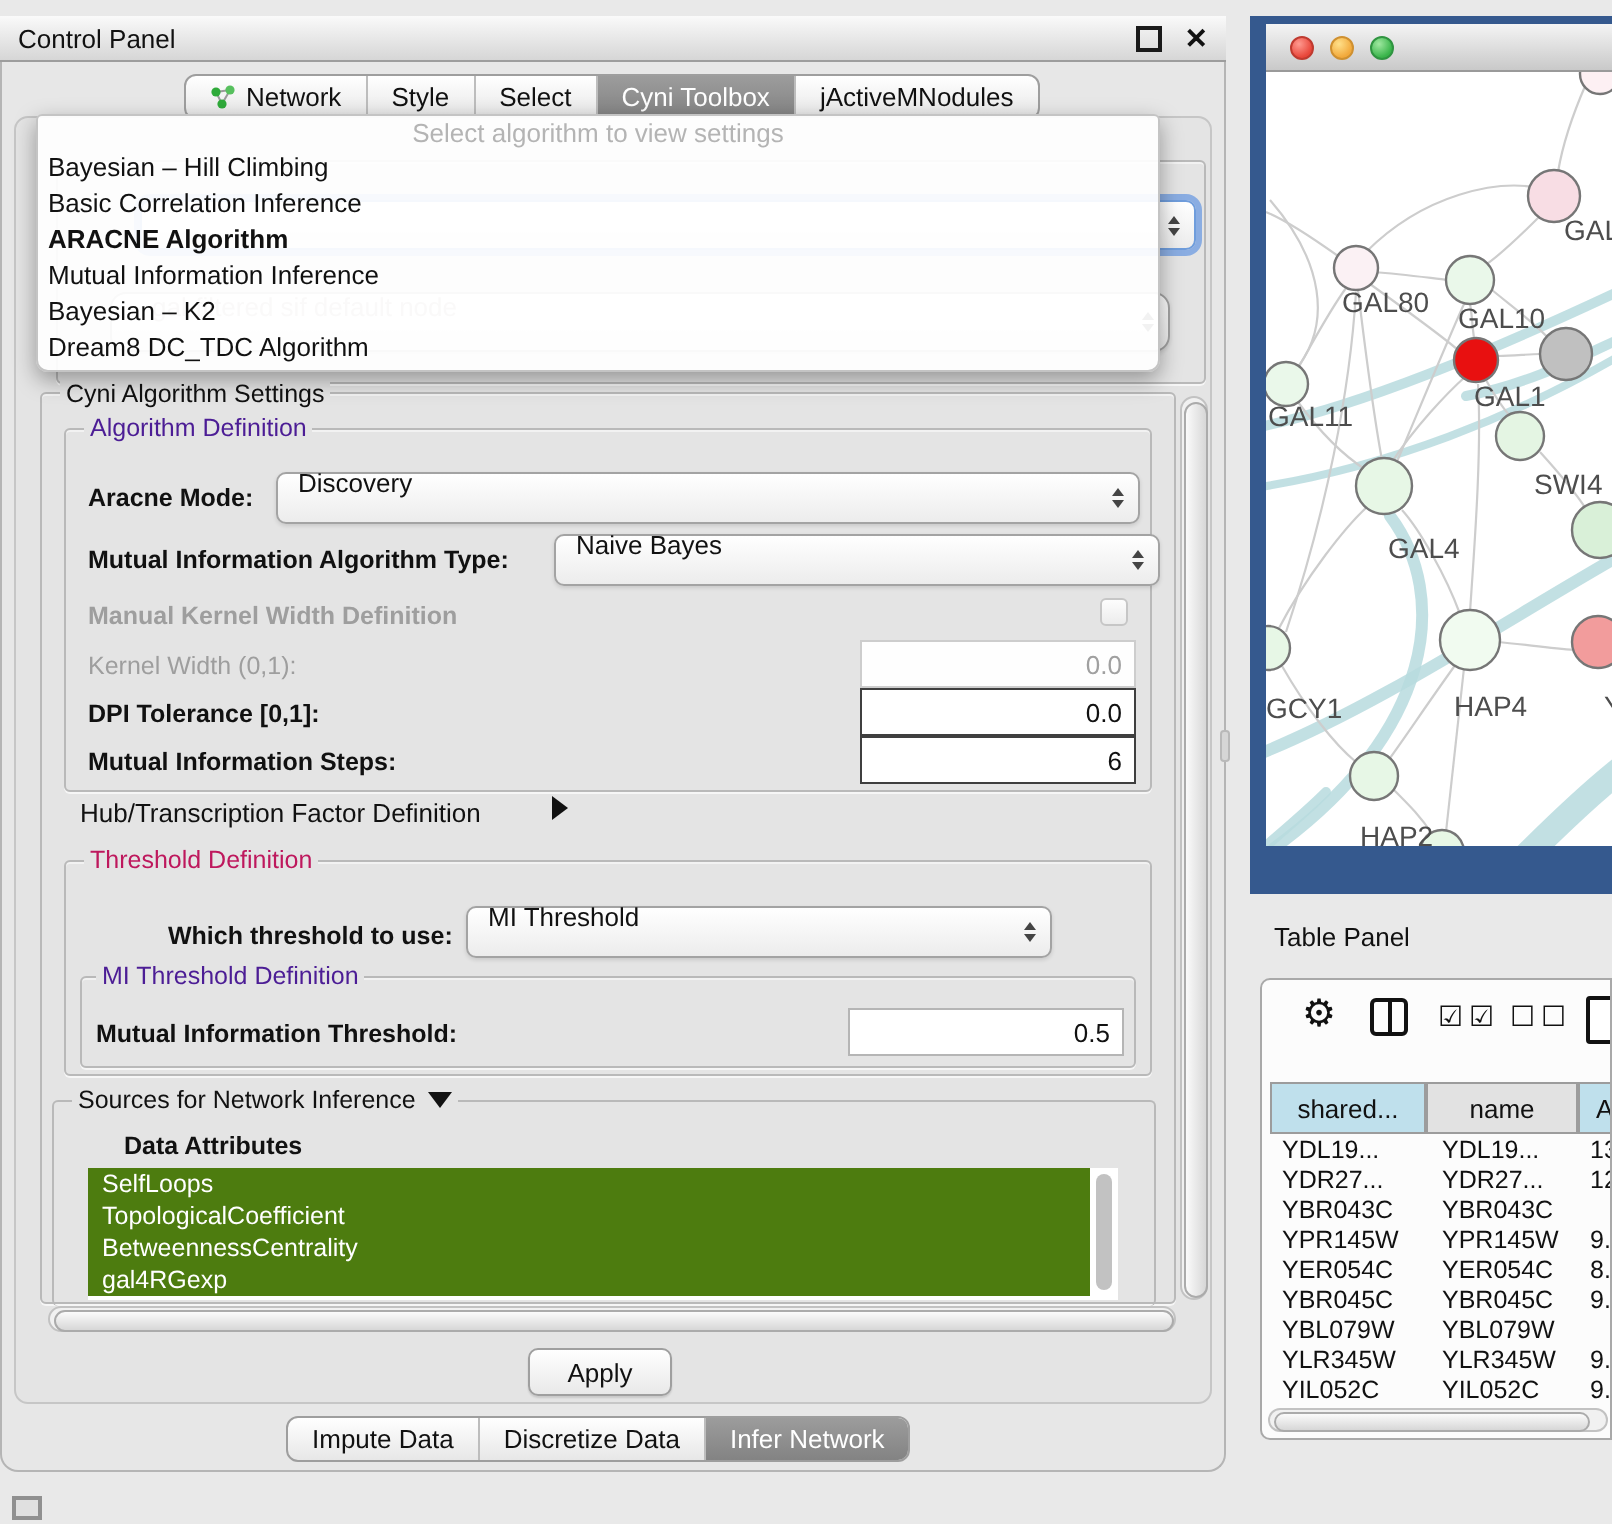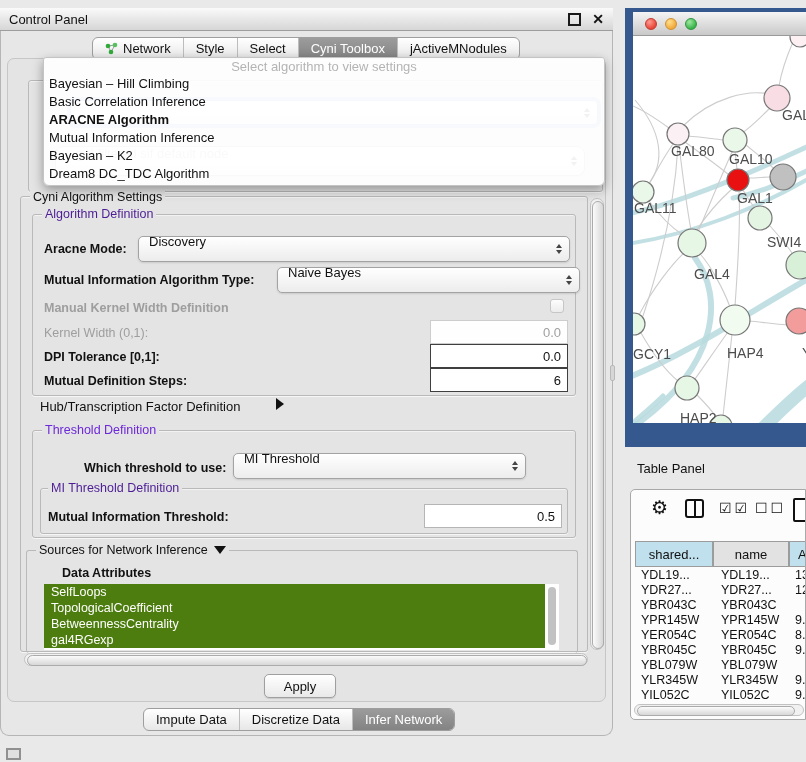--- a/index.html
+++ b/index.html
@@ -26,21 +26,21 @@
 
   .content-frame{left:7px;top:58px;width:599px;height:644px;background:#e4e4e4;
                  border:1px solid #c6c6c6;border-radius:7px;box-sizing:border-box;}
 
   
   .group{border:1px solid #b9b9b9;border-radius:3px;
          box-shadow:0 1px 0 rgba(255,255,255,.65), inset 0 1px 0 rgba(255,255,255,.5);}
   .group.nob{border-bottom:none;box-shadow:none;}
   .gtitle{font-size:12.5px;background:#e4e4e4;padding:0 3px;line-height:14px;white-space:nowrap;display:flex;align-items:center;gap:6px;}
   .blue{color:#4c1d95;}
-  .green{color:#6d28d9;}
+  .green{color:#be185d;}
 
   .lbl{font-size:12.5px;white-space:nowrap;line-height:14px;}
   .b{font-weight:bold;}
   .dis{color:#9e9e9e;}
 
   .combo{border:1px solid #a3a3a3;border-radius:5px;background:linear-gradient(#ffffff,#ececec);
          box-shadow:0 1px 2px rgba(0,0,0,.12);display:flex;align-items:center;font-size:13px;
          padding:0 24px 16px 10px;box-sizing:border-box;}
   .combo .arr{position:absolute;right:7px;top:50%;transform:translateY(-50%);
               display:flex;flex-direction:column;gap:2px;align-items:center;}
@@ -54,21 +54,21 @@
   .field.dis2{border-color:#cdcdcd;color:#a0a0a0;background:#fefefe;}
 
   .checkbox{width:14px;height:14px;border:1px solid #c6c6c6;border-radius:3px;
             background:linear-gradient(#fdfdfd,#ececec);box-sizing:border-box;}
 
   .exp-right{width:0;height:0;border-top:6px solid transparent;border-bottom:6px solid transparent;border-left:8px solid #111;}
   .exp-down{width:0;height:0;border-left:6px solid transparent;border-right:6px solid transparent;border-top:8px solid #111;}
 
   .popup{left:18px;top:57px;width:560px;height:127px;background:rgba(255,255,255,.93);
          border:1px solid #c4c4c4;border-radius:3px 3px 6px 6px;box-shadow:0 4px 11px rgba(0,0,0,.35);
-         font-size:13px;overflow:hidden;margin-left:25px;}
+         font-size:13px;overflow:hidden;}
   .popup .ph{color:#b4b4b4;text-align:center;line-height:17px;}
   .pitem{line-height:18px;padding-left:5px;white-space:nowrap;}
 
   .sb{background:#f1f1f1;border:1px solid #c2c2c2;border-radius:7px;box-sizing:border-box;}
   .sb-thumb-v{background:linear-gradient(90deg,#fbfbfb,#d7d7d7);border:1px solid #ababab;border-radius:6px;}
   .sb-thumb-h{background:linear-gradient(#fbfbfb,#d7d7d7);border:1px solid #ababab;border-radius:6px;}
 
   .attr-list{background:#fff;}
   .attr-item{height:16px;line-height:16px;background:#4d7c0f;color:#fff;font-size:12.5px;
              padding-left:7px;width:501px;box-sizing:border-box;white-space:nowrap;}
@@ -195,21 +195,21 @@
   <div class="abs lbl dis" style="left:44px;top:326px;">Kernel Width (0,1):</div>
   <div class="abs field dis2" style="left:430px;top:320px;width:138px;height:24px;">
     <span>0.0</span>
   </div>
 
   <div class="abs lbl b" style="left:44px;top:350px;">DPI Tolerance [0,1]:</div>
   <div class="abs field en" style="left:430px;top:344px;width:138px;height:24px;">
     <span>0.0</span>
   </div>
 
-  <div class="abs lbl b" style="left:44px;top:374px;">Mutual Definition Steps:</div>
+  <div class="abs lbl b" style="left:44px;top:374px;">Mutual Information Steps:</div>
   <div class="abs field en" style="left:430px;top:368px;width:138px;height:24px;">
     <span>6</span>
   </div>
 
   <div class="abs lbl" style="left:40px;top:400px;font-size:13px;">Hub/Transcription Factor Definition</div>
   <div class="abs exp-right" style="left:276px;top:398px;"></div>
 
   <div class="abs group" style="left:32px;top:430px;width:542px;height:106px;"></div>
   <div class="abs gtitle green" style="left:42px;top:423px;">Threshold Definition</div>
 

